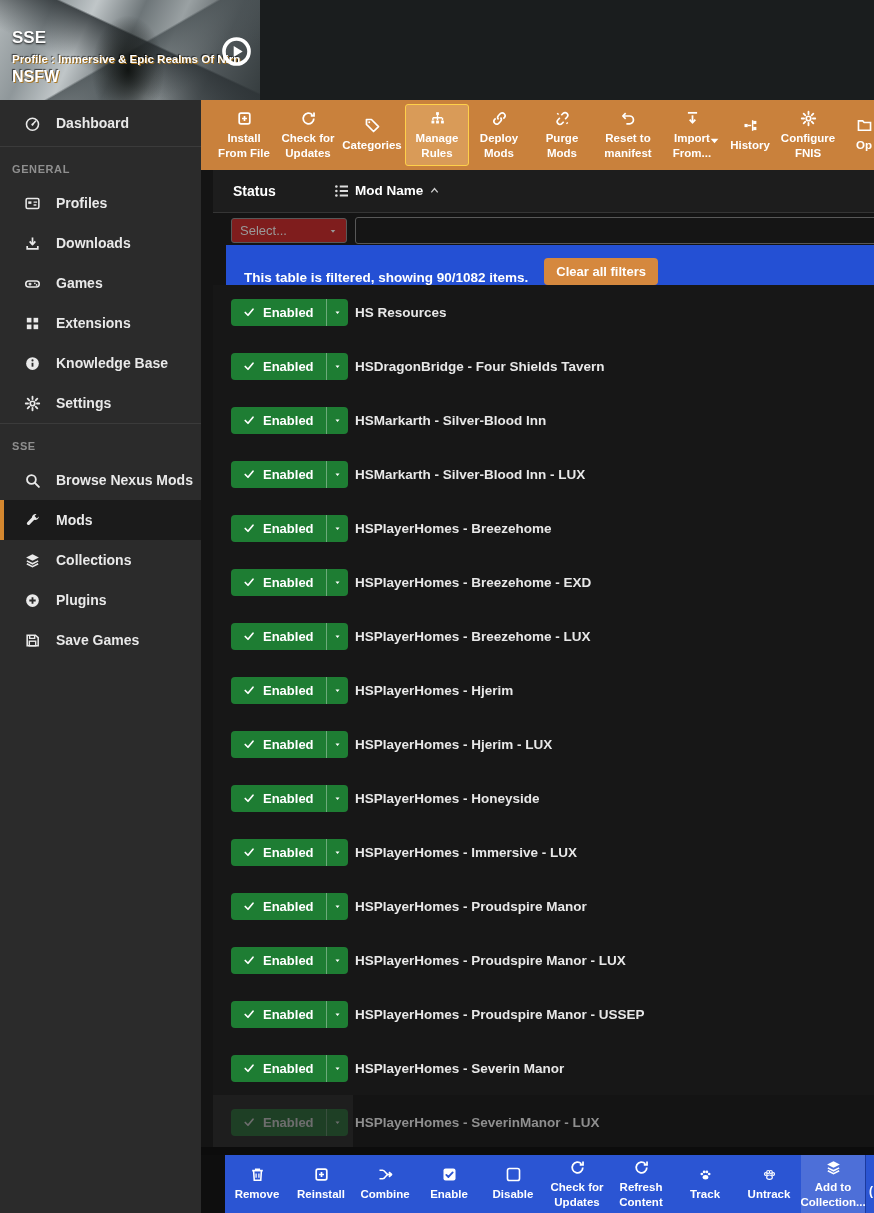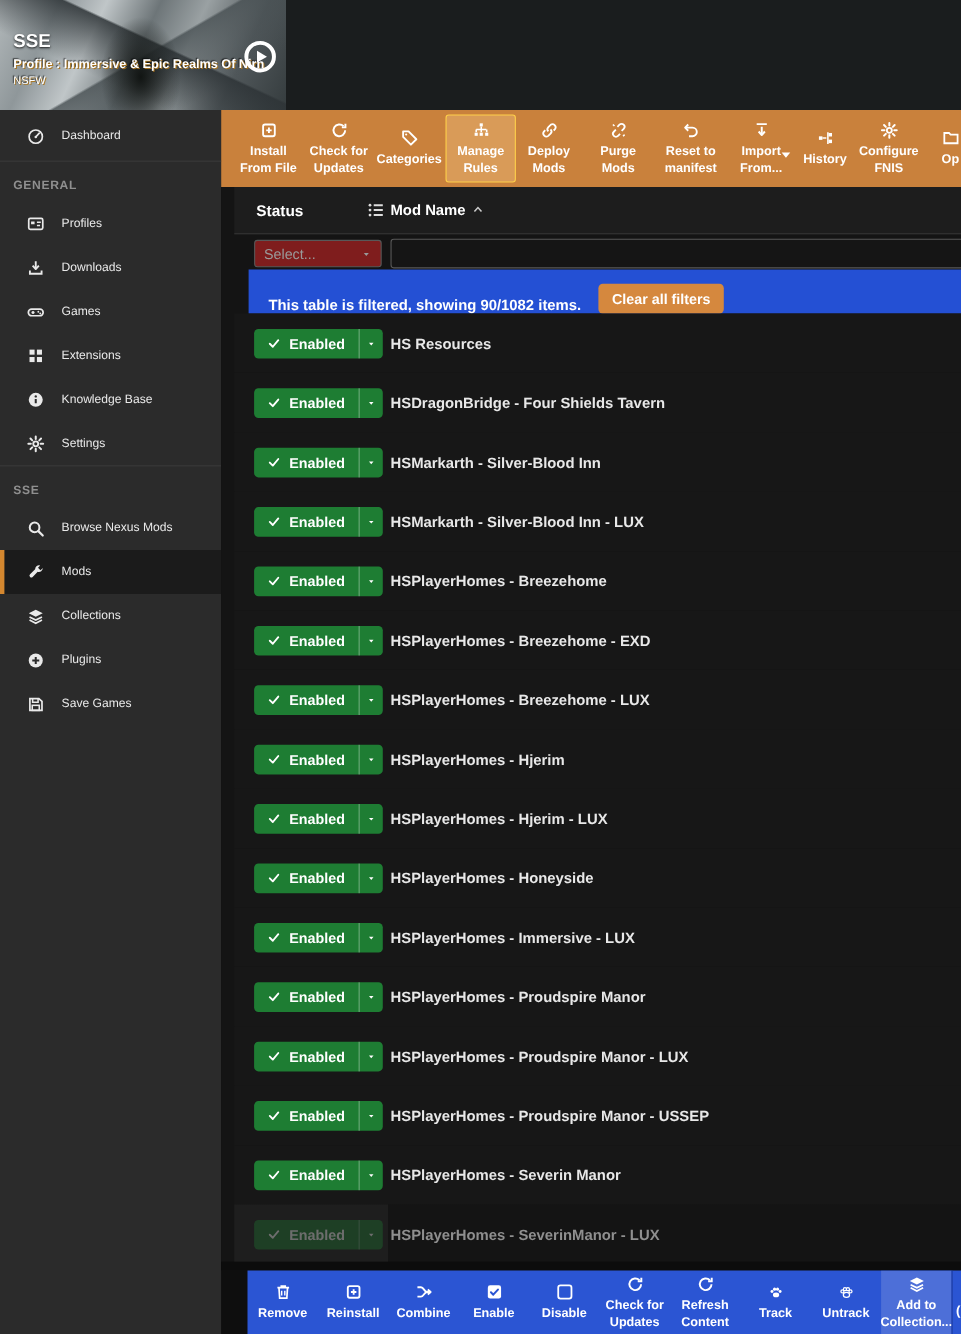--- a/index.html
+++ b/index.html
@@ -11,36 +11,36 @@
   .hero{position:absolute;left:0;top:0;width:260px;height:100px;overflow:hidden;color:#fff;
     background:
       radial-gradient(52px 78px at 128px 70px, rgba(14,17,15,.95), rgba(14,17,15,0) 70%),
       linear-gradient(205deg, rgba(40,46,48,0) 42%, rgba(46,52,55,.85) 43%, rgba(46,52,55,0) 68%),
       linear-gradient(150deg, rgba(60,67,70,0) 50%, rgba(72,80,83,.8) 51%, rgba(72,80,83,0) 78%),
       linear-gradient(115deg,#b3b9bb 0%,#8f979a 18%,#c0c6c8 32%,#6d7578 48%,#9aa1a3 62%,#50575a 80%,#353c3e 100%);}
   .hero-title{position:absolute;left:12px;top:28px;font-size:17px;font-weight:700;
     text-shadow:0 1px 2px rgba(0,0,0,.85);}
   .hero-sub{position:absolute;left:12px;top:51px;font-size:11.5px;font-weight:700;line-height:1.5;
     text-shadow:1px 1px 0 rgba(170,115,25,.9),-1px -1px 1px rgba(0,0,0,.65);}
-  .hero-sub2{position:absolute;left:12px;top:68px;font-size:10px;font-weight:400;
+  .hero-sub2{position:absolute;left:12px;top:68px;font-size:16px;font-weight:700;
     text-shadow:1px 1px 0 rgba(170,115,25,.9),-1px -1px 1px rgba(0,0,0,.65);}
   .playbtn{position:absolute;right:8px;top:36px;width:31px;height:31px;color:#fff;cursor:pointer;}
   
   .toolbar{position:absolute;left:201px;top:100px;width:673px;height:70px;background:#c9813c;
     display:flex;align-items:center;gap:2px;padding-left:12px;box-sizing:border-box;overflow:hidden;color:#fff;}
   .tbtn{flex:0 0 auto;display:flex;flex-direction:column;align-items:center;justify-content:center;gap:4px;
     border-radius:3px;padding:5px 2px;box-sizing:border-box;text-align:center;font-size:11.5px;font-weight:600;
     line-height:1.3;position:relative;cursor:pointer;}
   .tbtn .ic{width:17px;height:17px;}
   .tbtn.active{background:#d99b58;border:1.5px solid #ffd04a;}
   .imp-caret{position:absolute;right:0px;top:27px;width:9px;height:9px;}
   
   .sidebar{position:absolute;left:0;top:100px;width:201px;height:1113px;background:#2b2b2b;color:#e9e9e9;}
-  .sitem{display:flex;align-items:center;gap:15px;height:40px;padding-left:24px;font-size:11px;
-    font-weight:400;position:relative;cursor:pointer;}
+  .sitem{display:flex;align-items:center;gap:15px;height:40px;padding-left:24px;font-size:14px;
+    font-weight:700;position:relative;cursor:pointer;}
   .sitem .ic{width:17px;height:17px;flex:0 0 auto;}
   .sitem.first{height:46px;}
   .sitem.active{background:#1b1b1b;box-shadow:inset 4px 0 0 #d4872f;}
   .sdiv{border-top:1px solid #3b3b3b;}
   .shead{padding:16px 0 8px 12px;font-size:11px;font-weight:700;color:#8f8f8f;letter-spacing:.6px;}
   
   .main{position:absolute;left:201px;top:170px;width:673px;height:985px;background:#141414;}
   .panel{position:absolute;left:12px;top:0;right:0;bottom:0;}
   .thead{position:absolute;left:0;right:0;top:0;height:42px;background:#1d1d1d;border-bottom:1px solid #353535;}
   .th-status{position:absolute;left:20px;top:13px;font-size:14px;font-weight:700;color:#fff;}

